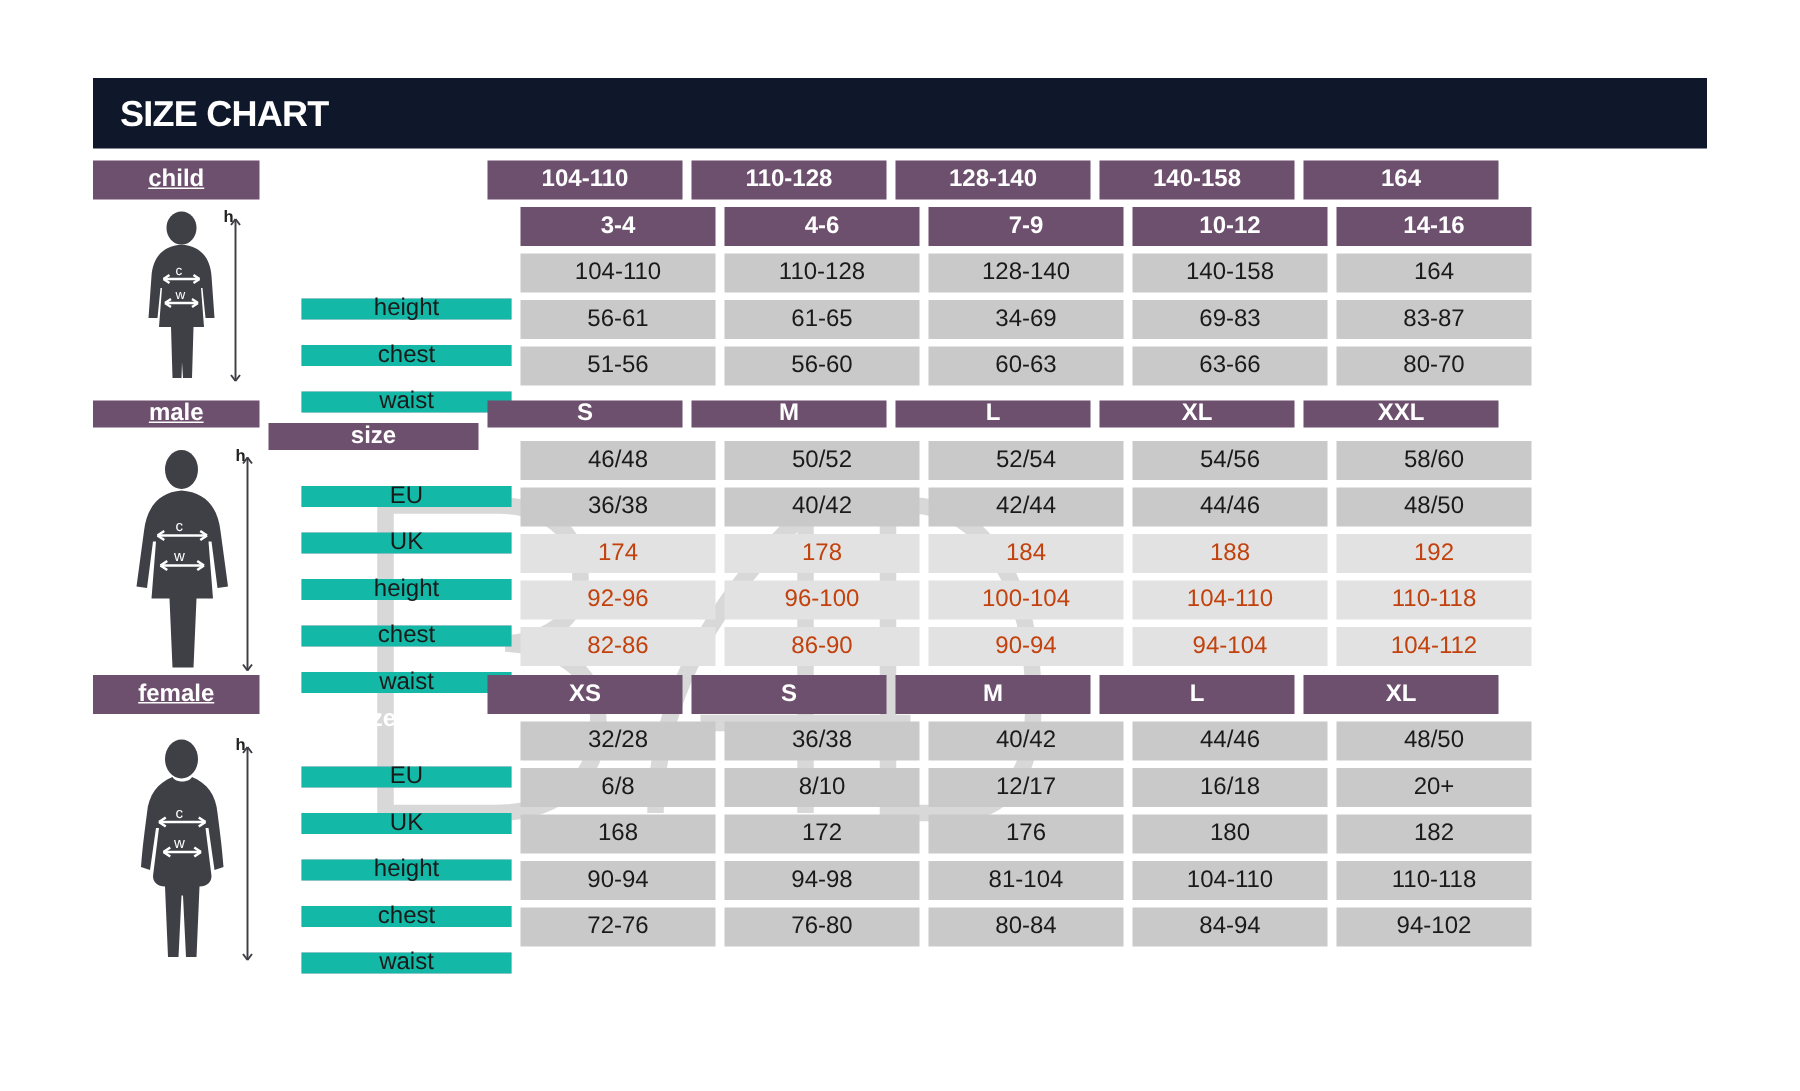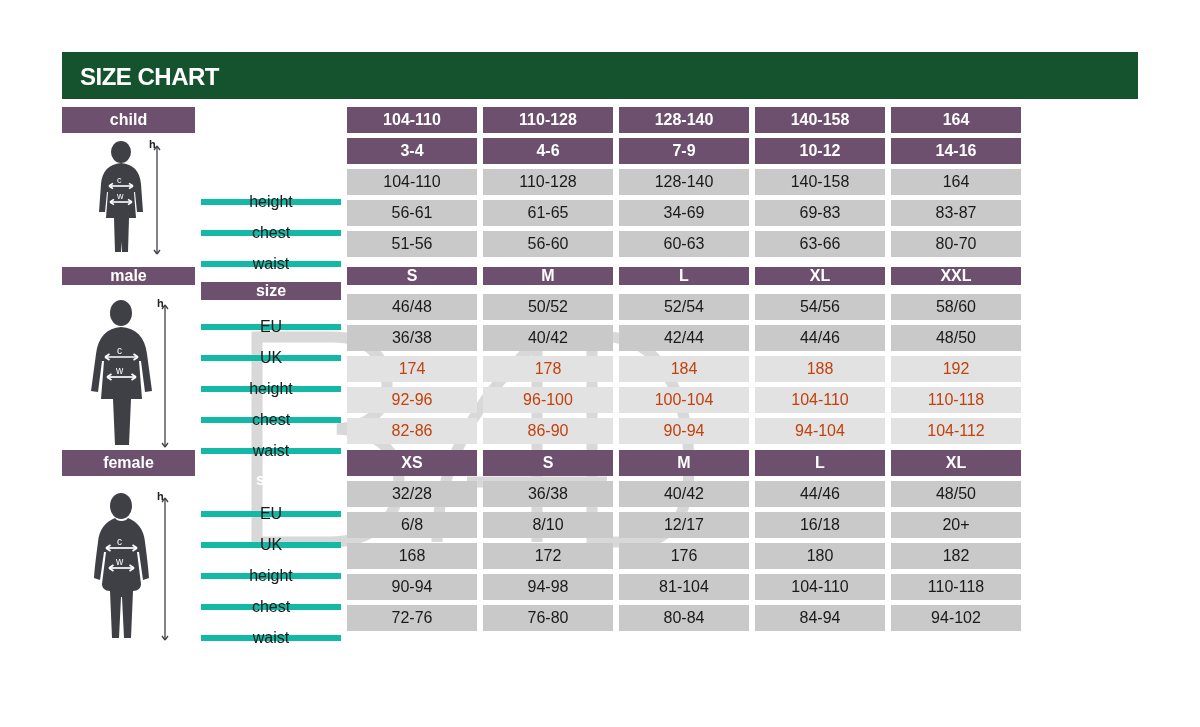--- a/index.html
+++ b/index.html
@@ -35,21 +35,21 @@
   }
   .watermark svg { display:block; }
 
   
   .title-bar {
     position: absolute;
     left: 0;
     top: 0;
     width: 1076px;
     height: 47px;
-    background: #14532d;
+    background: #0f172a;
     z-index: 2;
   }
   .title-bar .title {
     position: absolute;
     left: 18px;
     top: 11px;
     color: #ffffff;
     font-size: 24px;
     font-weight: bold;
     letter-spacing: -0.5px;
@@ -72,32 +72,32 @@
   }
 
   .cell {
     display: flex;
     align-items: center;
     justify-content: center;
     font-size: 16px;
     color: #222;
     box-sizing: border-box;
   }
-  .c-label   { width: 133px; }
+  .c-label   { width: 111px; text-decoration: underline; }
   .c-attr    { width: 140px; margin-top: 30px; }
   .c-val     { width: 130px; }
 
   .hdr-purple {
     background: #6d4f6e;
     color: #ffffff;
     font-weight: bold;
   }
   .attr-white {
     background: #f9a8d4;
-    border: 3px solid #14b8a6;
+    border: 7px solid #14b8a6;
     color: #1a1a1a;
   }
   .val-gray {
     background: #c9c9c9;
     color: #1a1a1a;
   }
   .val-gray-light {
     background: #e2e2e2;
     color: #c2410c;
   }

